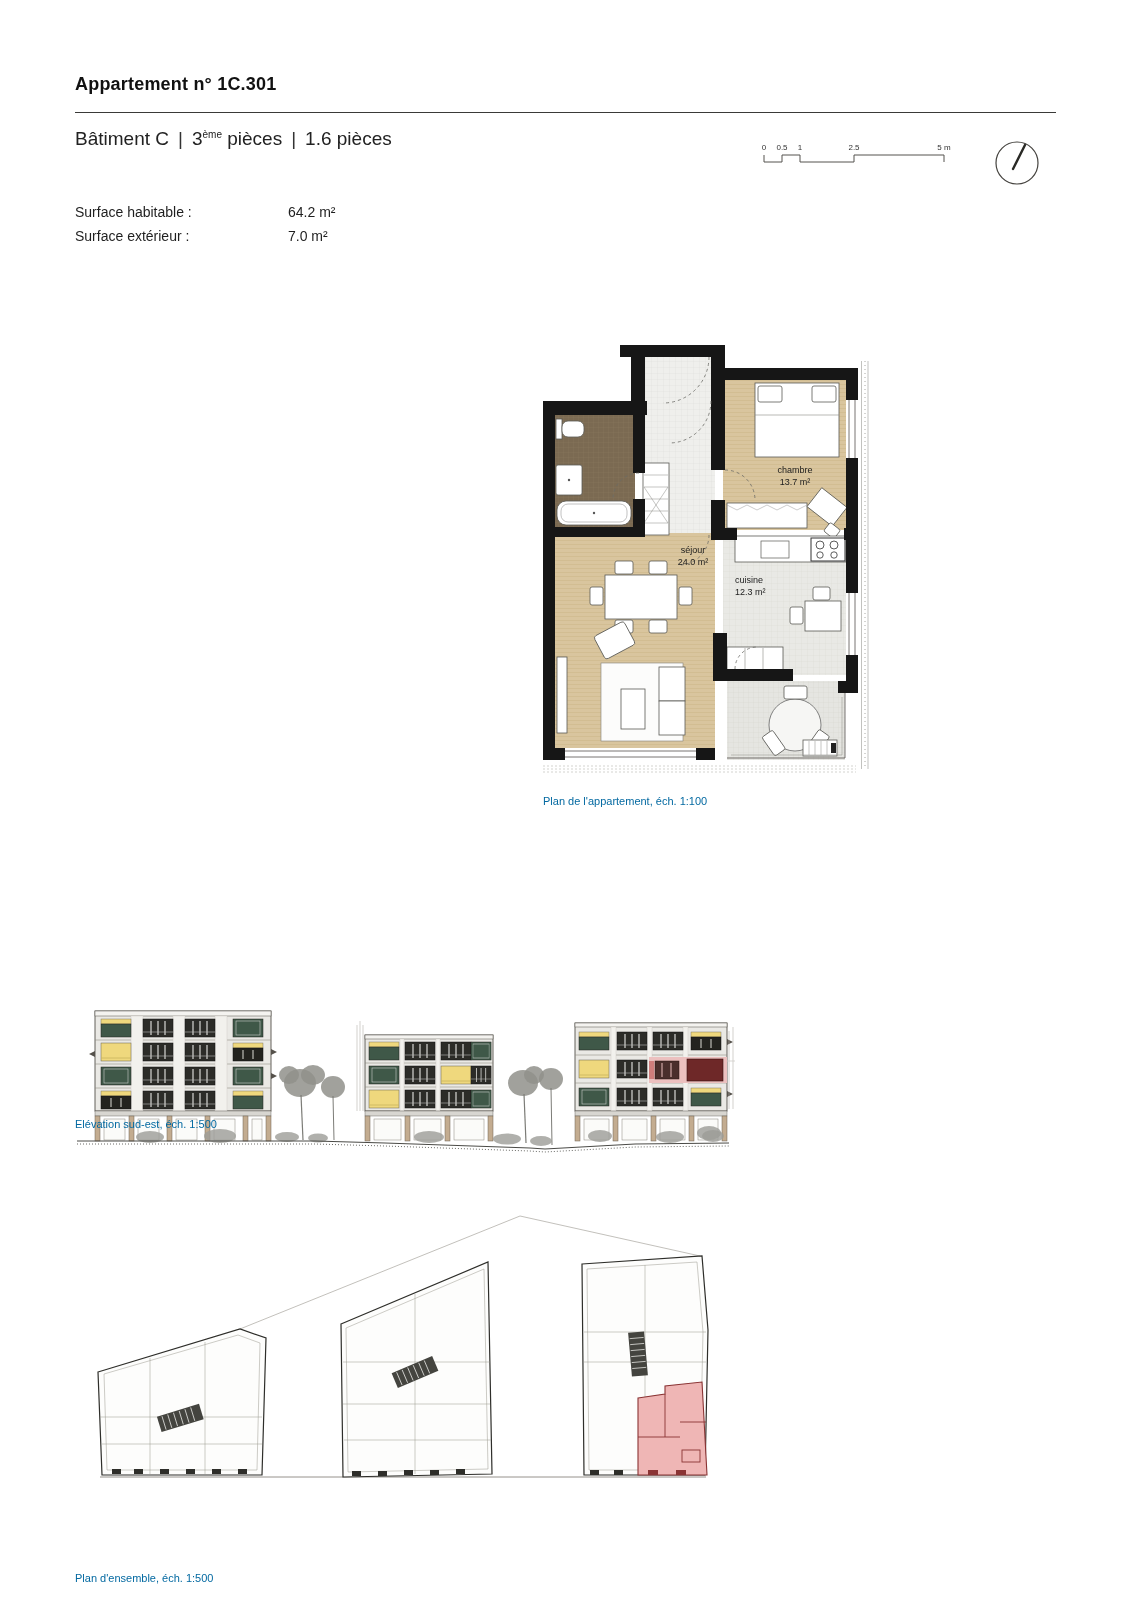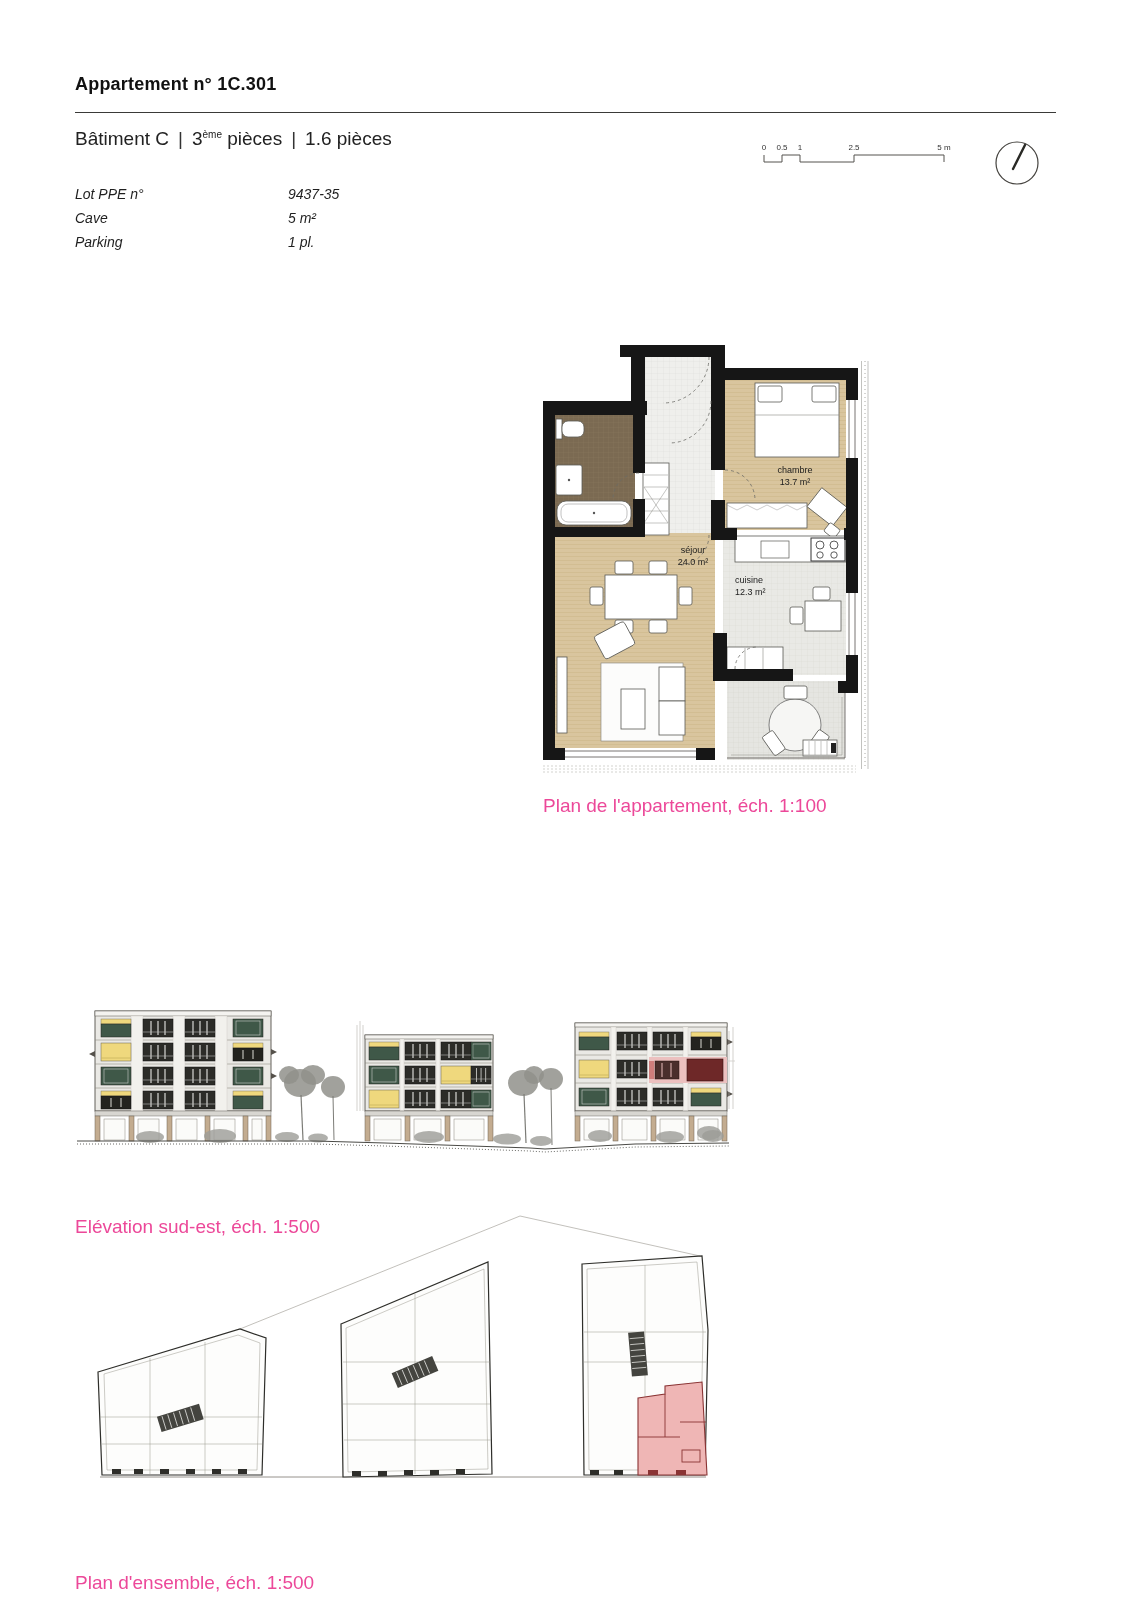--- a/index.html
+++ b/index.html
@@ -8,21 +8,21 @@
   .title{left:75px;top:74px;font-size:18px;font-weight:bold;letter-spacing:.2px;color:#111;}
   .rule{left:75px;top:112px;width:981px;border-top:1.6px solid #3a3a38;height:0;}
   .subtitle{left:75px;top:128px;font-size:19px;color:#222;}
   .subtitle .sep{margin:0 9px;color:#333;}
   sup{font-size:10px;}
   .info{left:75px;top:182px;font-size:14px;}
   .info .row{height:24px;line-height:24px;white-space:nowrap;}
   .info .lab{display:inline-block;width:213px;}
   .info .grp1{font-style:italic;}
   .info .gap{height:18px;}
-  .cap{font-size:19px;color:#ec4899;}
+  .cap{font-size:11px;color:#0369a1;}
   svg text{font-family:"Liberation Sans",sans-serif;}
   
   .wall{fill:#161616;}
   .furn{fill:#fff;stroke:#5a5a55;stroke-width:.8;}
   .furn2{fill:#fcfcfb;stroke:#83817b;stroke-width:.6;}
   .thin{stroke:#55524e;stroke-width:.8;fill:none;}
   .thn2{stroke:#9a9a95;stroke-width:.6;fill:none;}
   .arc{stroke:#6b6b66;stroke-width:.8;fill:none;stroke-dasharray:3 3;}
   .lbl{font-size:9px;fill:#1c1c1c;}
   
@@ -64,26 +64,25 @@
   <text x="186" y="10" font-size="8" fill="#333" text-anchor="middle">5 m</text>
   <path d="M6,15 V22 H24 V15 H42 V22 H96 V15 H186 V22" stroke="#55524e" stroke-width="1" fill="none"></path>
 </svg>
 
 <svg class="abs" style="left:992px;top:138px" width="50" height="50" viewBox="0 0 50 50">
   <circle cx="25" cy="25" r="21" fill="#fff" stroke="#44423e" stroke-width="1.2"></circle>
   <line x1="33" y1="7" x2="21" y2="31" stroke="#2a2a26" stroke-width="2.4" stroke-linecap="round"></line>
 </svg>
 
 <div class="abs info">
-  <div class="grp1">
-    <div class="row"><span class="lab">Lot PPE n°</span><span>9437-35</span></div>
-    <div class="row"><span class="lab">Cave</span><span>5 m²</span></div>
-    <div class="row"><span class="lab">Parking</span><span>1 pl.</span></div>
+  <div class="gap"></div>
+  <div>
+    <div class="row"><span class="lab">Surface habitable :</span><span>64.2 m²</span></div>
+    <div class="row"><span class="lab">Surface extérieur :</span><span>7.0 m²</span></div>
   </div>
-  <div class="gap"></div>
 </div>
 
 <svg class="abs" style="left:543px;top:337px" width="330" height="440" viewBox="0 0 330 440">
   <defs>
     <pattern id="pHall" width="6" height="6" patternUnits="userSpaceOnUse">
         <rect width="6" height="6" fill="#efefec"></rect>
         <path d="M6,0 H0 V6" stroke="#dbdbd6" stroke-width=".5" fill="none"></path>
       </pattern>
     <pattern id="pKit" width="6" height="6" patternUnits="userSpaceOnUse">
         <rect width="6" height="6" fill="#e9e9e5"></rect>
@@ -477,21 +476,21 @@
       <ellipse cx="466" cy="158" rx="11" ry="5" class="shr"></ellipse>
       <ellipse cx="634" cy="150" rx="12" ry="7" class="shr"></ellipse>
   </g>
 
   <g>
     <path class="gnd" d="M2,158 L240,158 L310,160 L455,165 L470,166 L560,161 L654,160"></path>
     <path class="gnd2" d="M2,161 L240,161 L310,163 L455,168 L470,169 L560,164 L654,163"></path>
   </g>
 </svg>
 
-<div class="abs cap" style="left:75px;top:1216px">Elévation sud-est, éch. 1:500</div>
+<div class="abs cap" style="left:75px;top:1118px">Elévation sud-est, éch. 1:500</div>
 
 <svg class="abs" style="left:90px;top:1212px" width="620" height="274" viewBox="0 0 620 274">
 
   <g>
     <path class="bnd" d="M150,117 L430,4 L610,44"></path>
     <line x1="10" y1="265" x2="616" y2="265" stroke="#8a8780" stroke-width=".9"></line>
   </g>
 
   <g>
     <polygon class="bld" points="8,160 150,117 176,126 172,263 12,263"></polygon>

